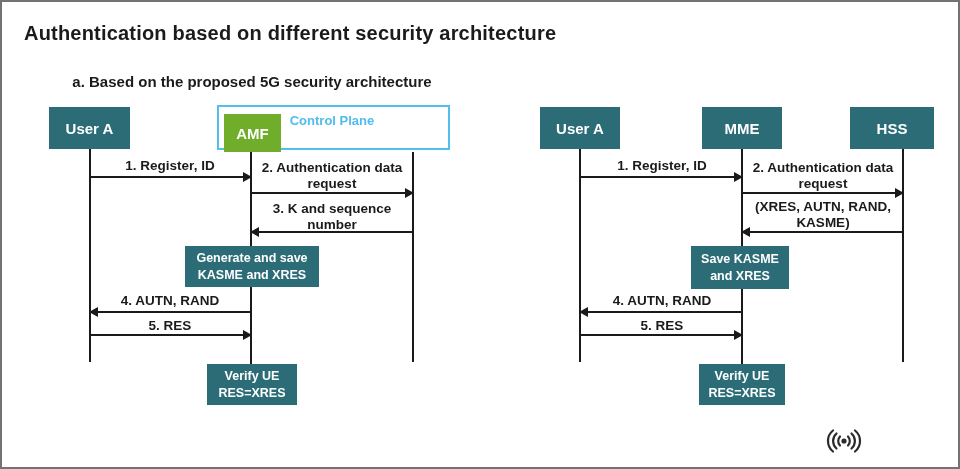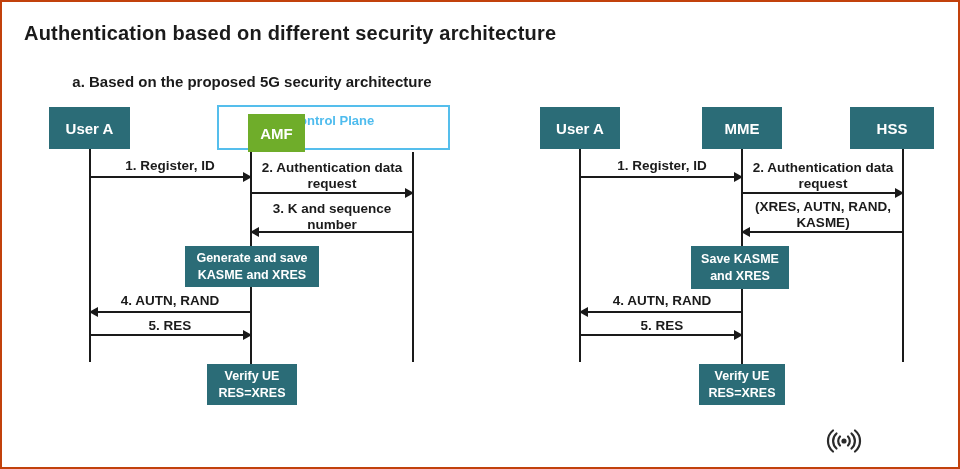--- a/index.html
+++ b/index.html
@@ -1,18 +1,18 @@
 <!DOCTYPE html>
 <html><head>
 <meta charset="utf-8">
 <style>
   html,body{margin:0;padding:0;background:#ffffff;}
   body{font-family:"Liberation Sans","DejaVu Sans",sans-serif;color:#1b1b1b;}
   .page{position:relative;width:960px;height:469px;background:#ffffff;
-        border:2px solid #c2410c;box-sizing:border-box;overflow:hidden;}
+        border:2px solid #737373;box-sizing:border-box;overflow:hidden;}
   .abs{position:absolute;}
   .title{left:22px;top:20px;font-size:20px;font-weight:700;letter-spacing:.2px;color:#1b1b1b;}
   .subtitle{top:71px;font-size:15px;font-weight:600;text-align:center;color:#1b1b1b;}
   .actor{background:#2B6C77;color:#ffffff;font-weight:700;font-size:15px;
          display:flex;align-items:center;justify-content:center;z-index:4;}
   .actor.green{background:#6FAD2A;}
   .cp-frame{border:2px solid #55BEEC;box-sizing:border-box;z-index:2;background:#ffffff;}
   .cp-label{color:#4FBCEE;font-weight:700;font-size:13px;text-align:center;z-index:3;}
   .lifeline{width:2px;background:#1a1a1a;z-index:1;}
   .msg{font-size:13.5px;font-weight:600;text-align:center;line-height:1.15;z-index:2;color:#1b1b1b;}
@@ -35,21 +35,21 @@
 <div class="page">
 
   <div class="abs title">Authentication based on different security architecture</div>
 
   <div class="abs subtitle" style="left:50px;width:400px;">a. Based on the proposed 5G security architecture</div>
 
   <div class="abs cp-frame" style="left:215px;top:103px;width:233px;height:45px;"></div>
   <div class="abs cp-label" style="left:280px;top:111px;width:100px;">Control Plane</div>
 
   <div class="abs actor" style="left:47px;top:105px;width:81px;height:42px;">User A</div>
-  <div class="abs actor green" style="left:222px;top:112px;width:57px;height:38px;margin-left:24px;">AMF</div>
+  <div class="abs actor green" style="left:222px;top:112px;width:57px;height:38px;">AMF</div>
 
   <div class="abs lifeline" style="left:87px;top:147px;height:213px;"></div>
   <div class="abs lifeline" style="left:248px;top:150px;height:213px;"></div>
   <div class="abs lifeline" style="left:410px;top:150px;height:210px;"></div>
 
   <div class="abs msg" style="left:98px;top:156px;width:140px;">1. Register, ID</div>
   <div class="abs arrow right" style="left:88px;top:174px;width:161px;">
       <span class="head"></span>
     </div>
 

